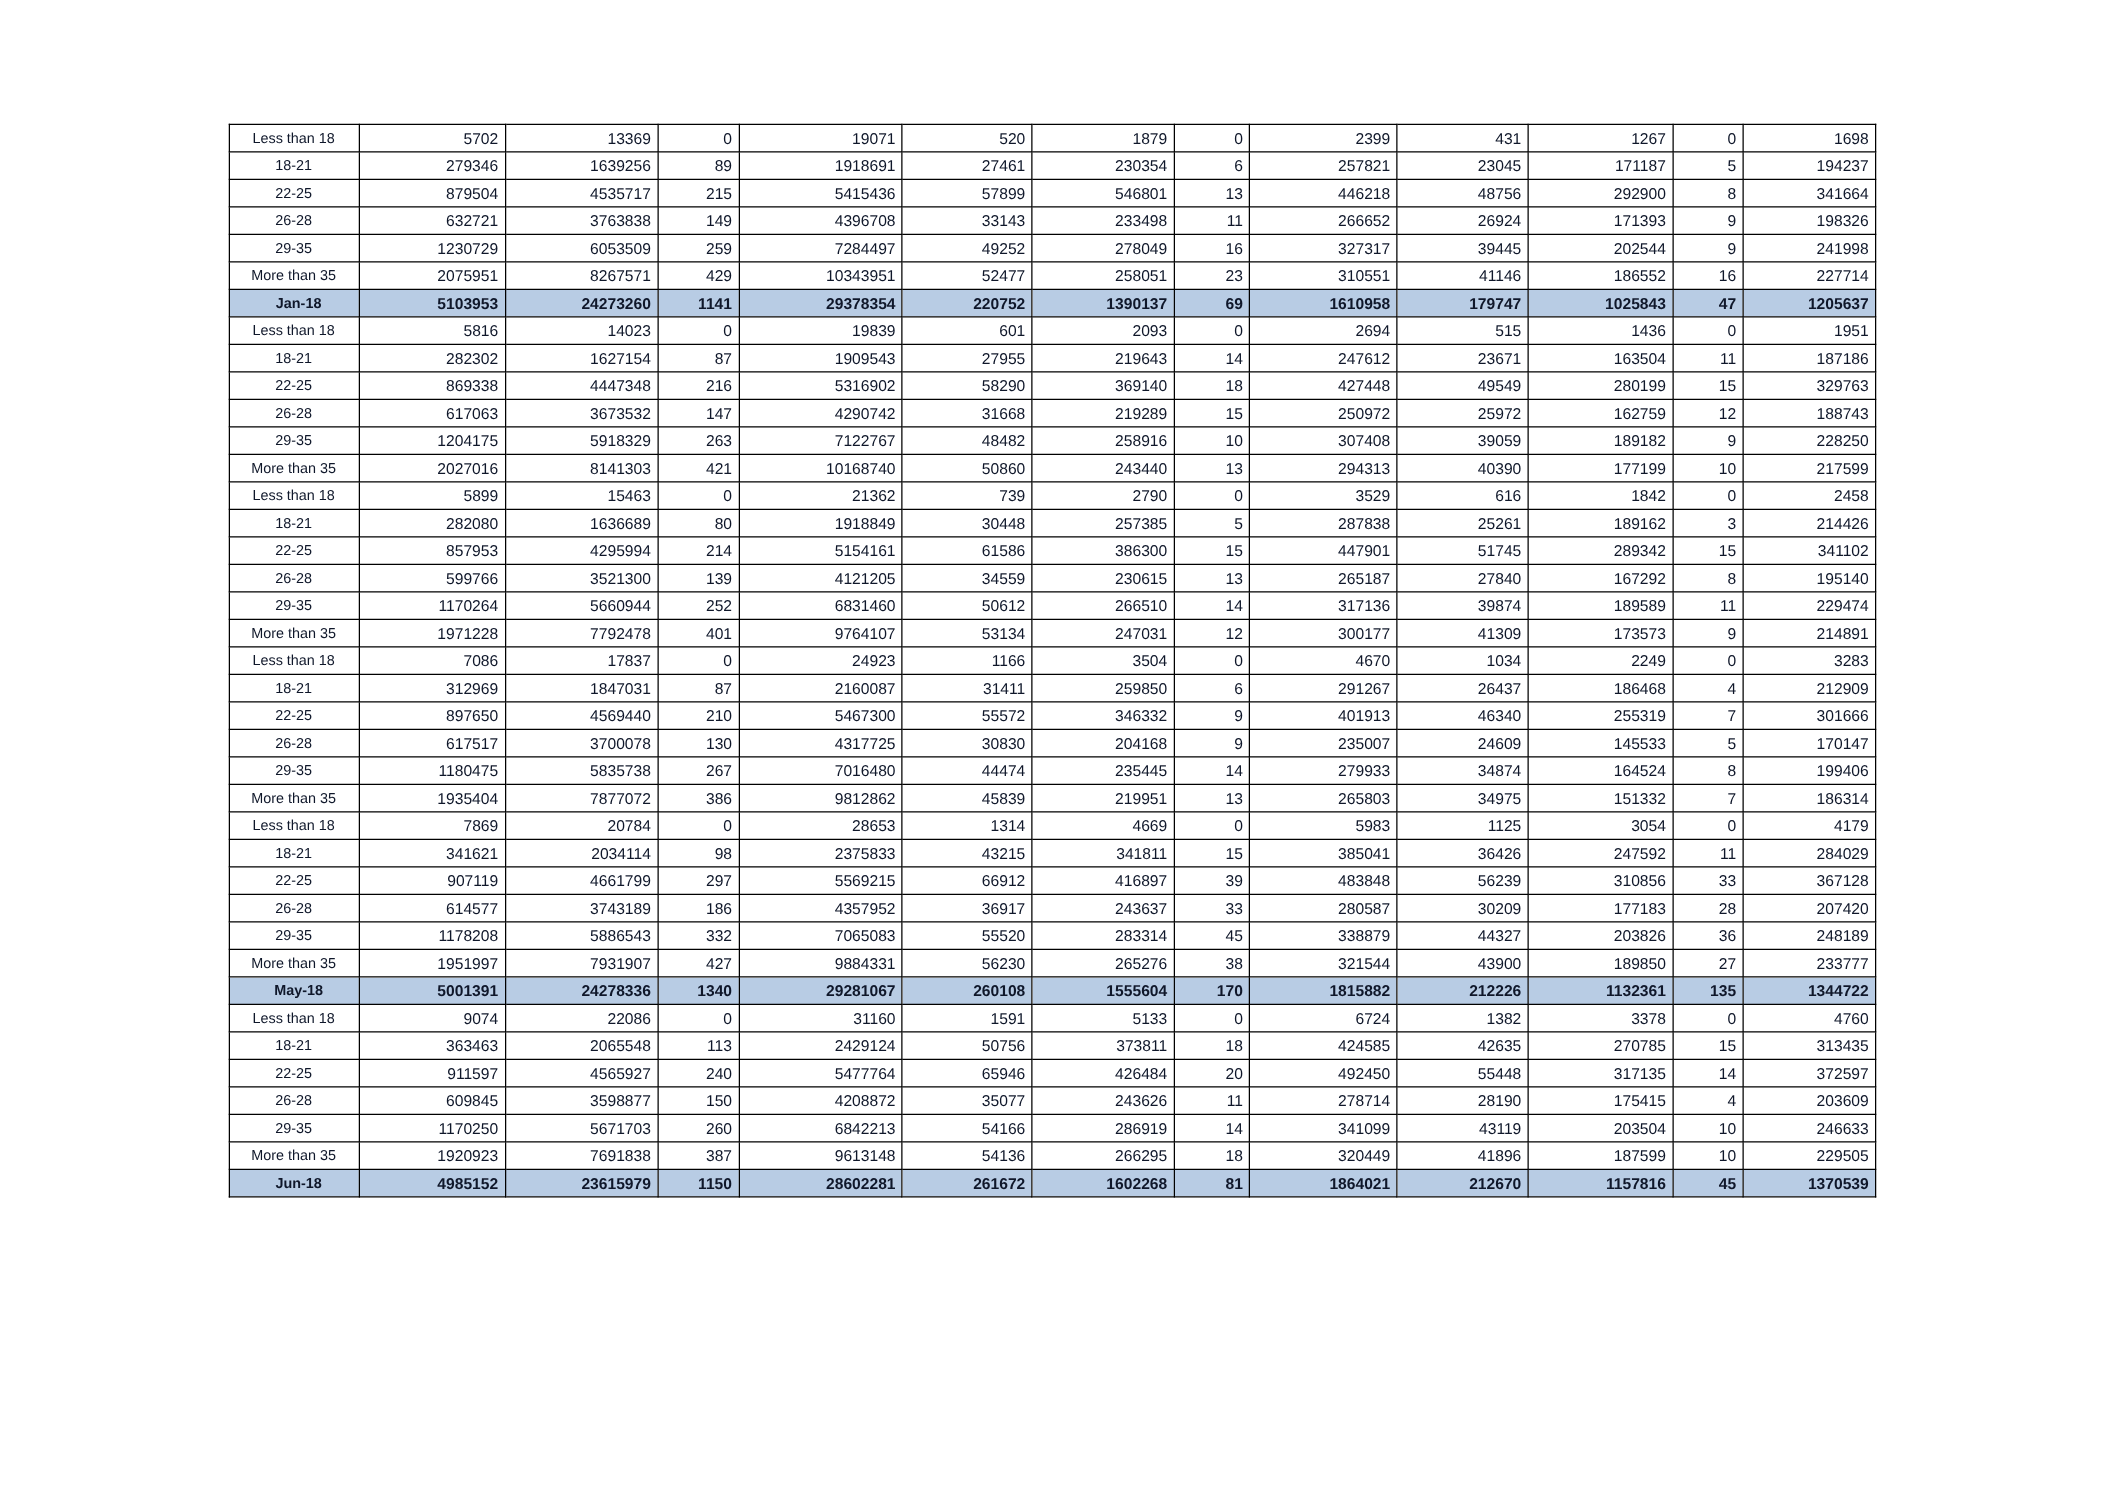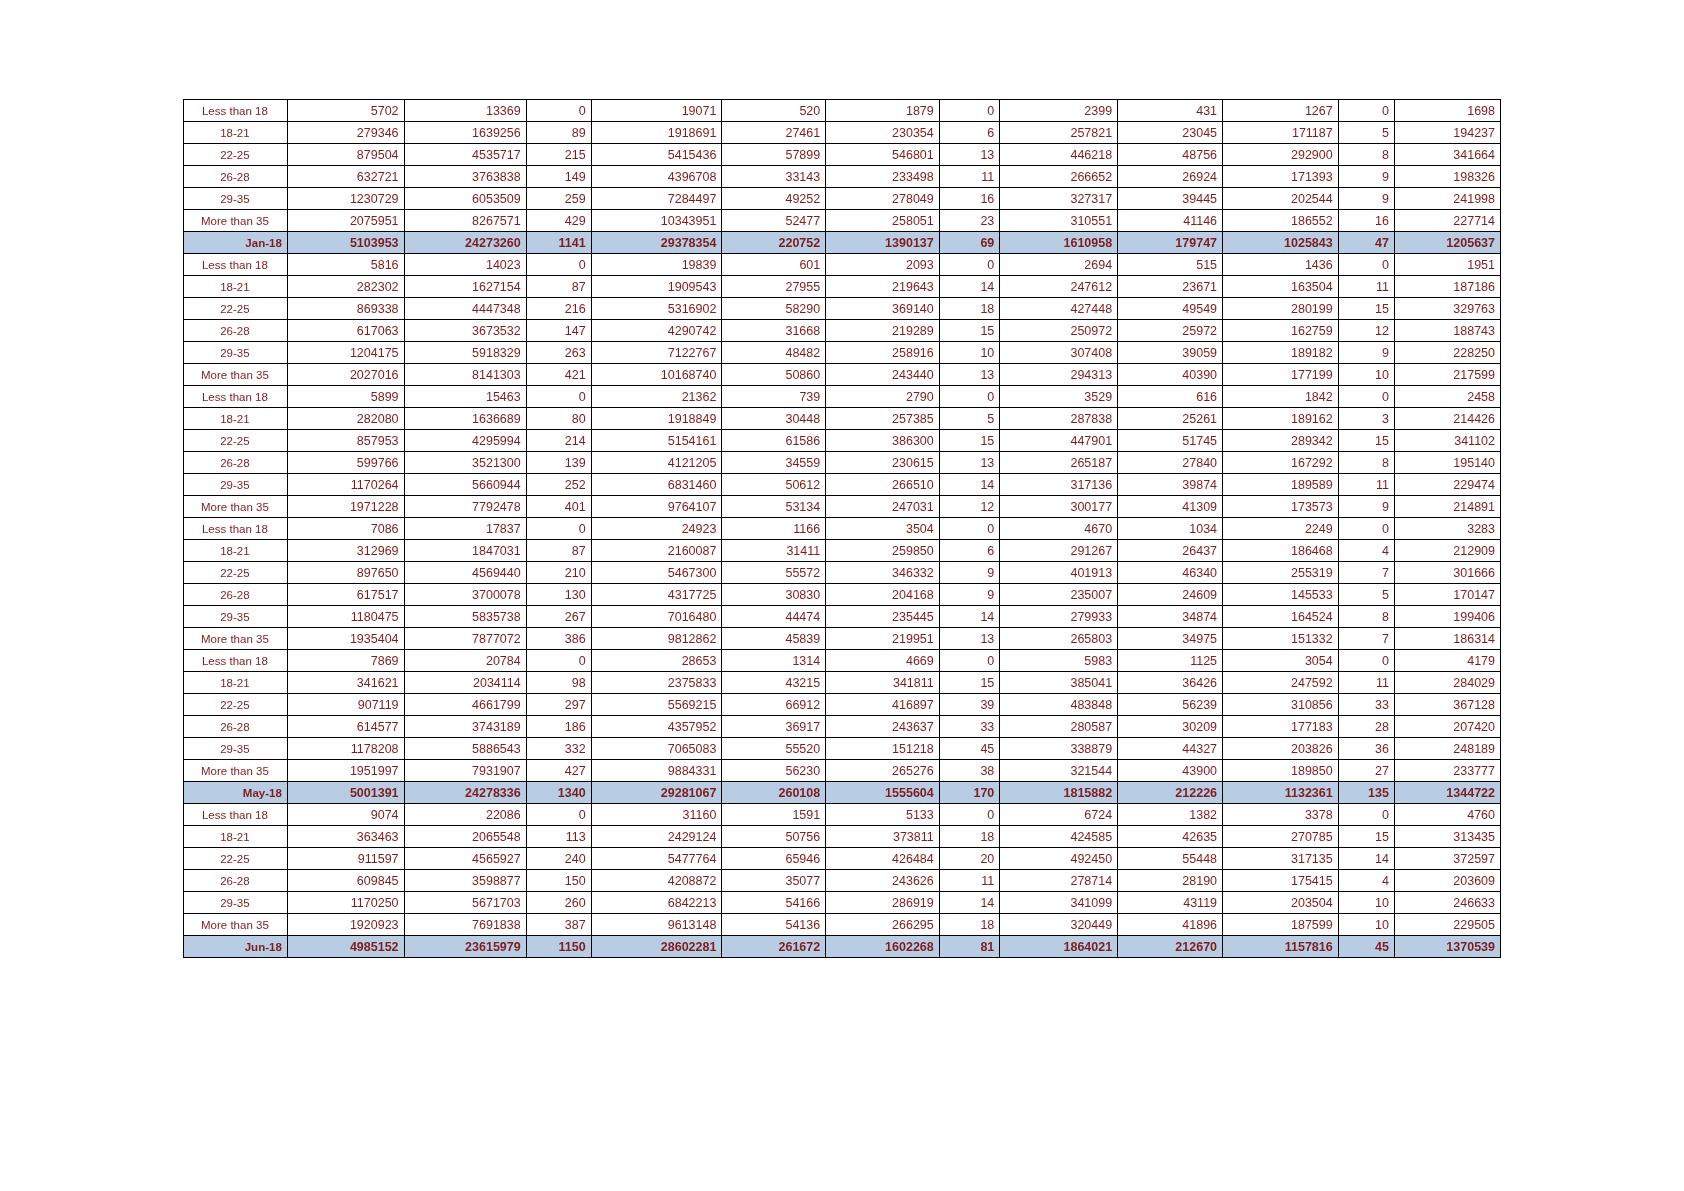--- a/index.html
+++ b/index.html
@@ -20,21 +20,21 @@
     position: absolute;
     left: 183px;
     top: 99px;
     width: 1318px;
   }
   table.grid {
     border-collapse: collapse;
     table-layout: fixed;
     width: 1318px;
     font-size: 12.5px;
-    color: #7f1d1d;
+    color: #0f172a;
   }
   table.grid td {
     border: 1px solid #000000;
     height: 21px;
     padding: 0 5px 0 4px;
     white-space: nowrap;
     overflow: hidden;
   }
   td.label {
     text-align: center;
@@ -42,21 +42,21 @@
     width: 96px;
   }
   td.num {
     text-align: right;
   }
   tr.total td {
     background: #b8cce4;
     font-weight: bold;
   }
   tr.total td.label {
-    text-align: right;
+    text-align: center;
     font-weight: bold;
     padding-left: 12px;
     font-size: 11.5px;
   }
   
   col.c0 { width: 96px; }
   col.c1 { width: 108px; }
   col.c2 { width: 113px; }
   col.c3 { width: 60px; }
   col.c4 { width: 121px; }
@@ -526,21 +526,21 @@
             <td class="num">28</td>
             <td class="num">207420</td>
           </tr>
           <tr>
             <td class="label">29-35</td>
             <td class="num">1178208</td>
             <td class="num">5886543</td>
             <td class="num">332</td>
             <td class="num">7065083</td>
             <td class="num">55520</td>
-            <td class="num">151218</td>
+            <td class="num">283314</td>
             <td class="num">45</td>
             <td class="num">338879</td>
             <td class="num">44327</td>
             <td class="num">203826</td>
             <td class="num">36</td>
             <td class="num">248189</td>
           </tr>
           <tr>
             <td class="label">More than 35</td>
             <td class="num">1951997</td>

